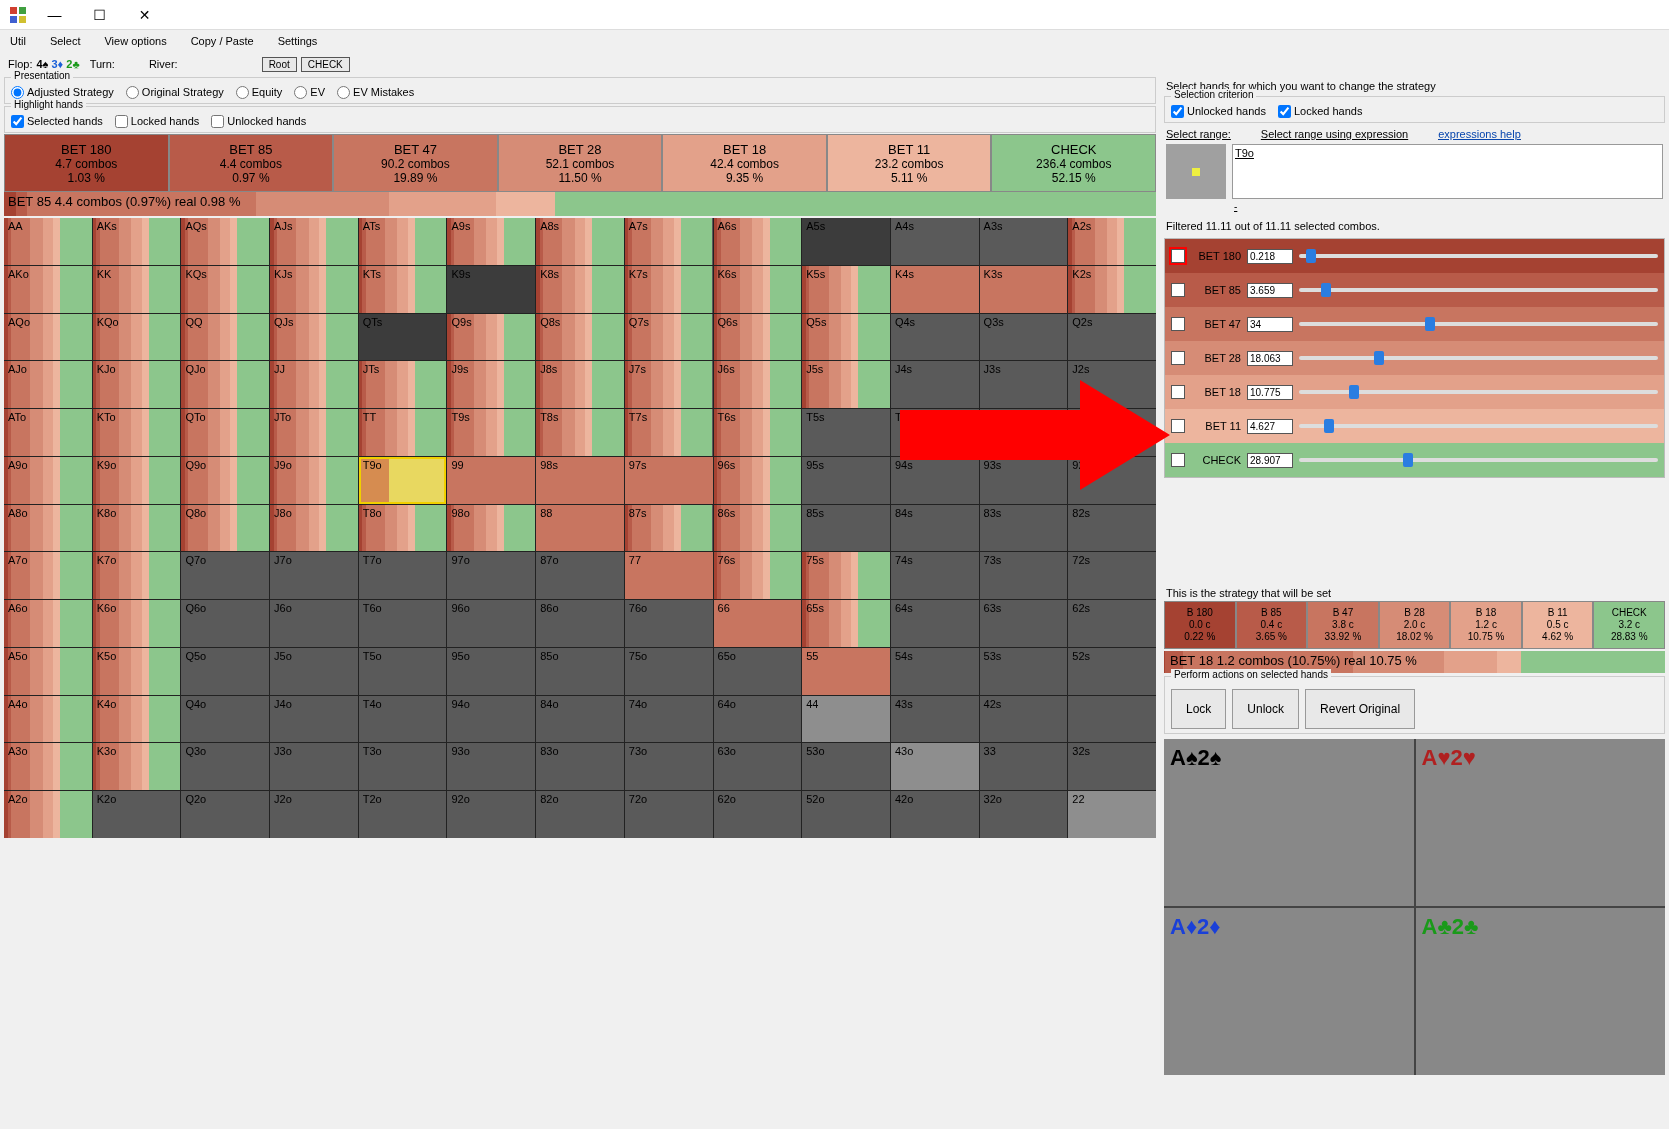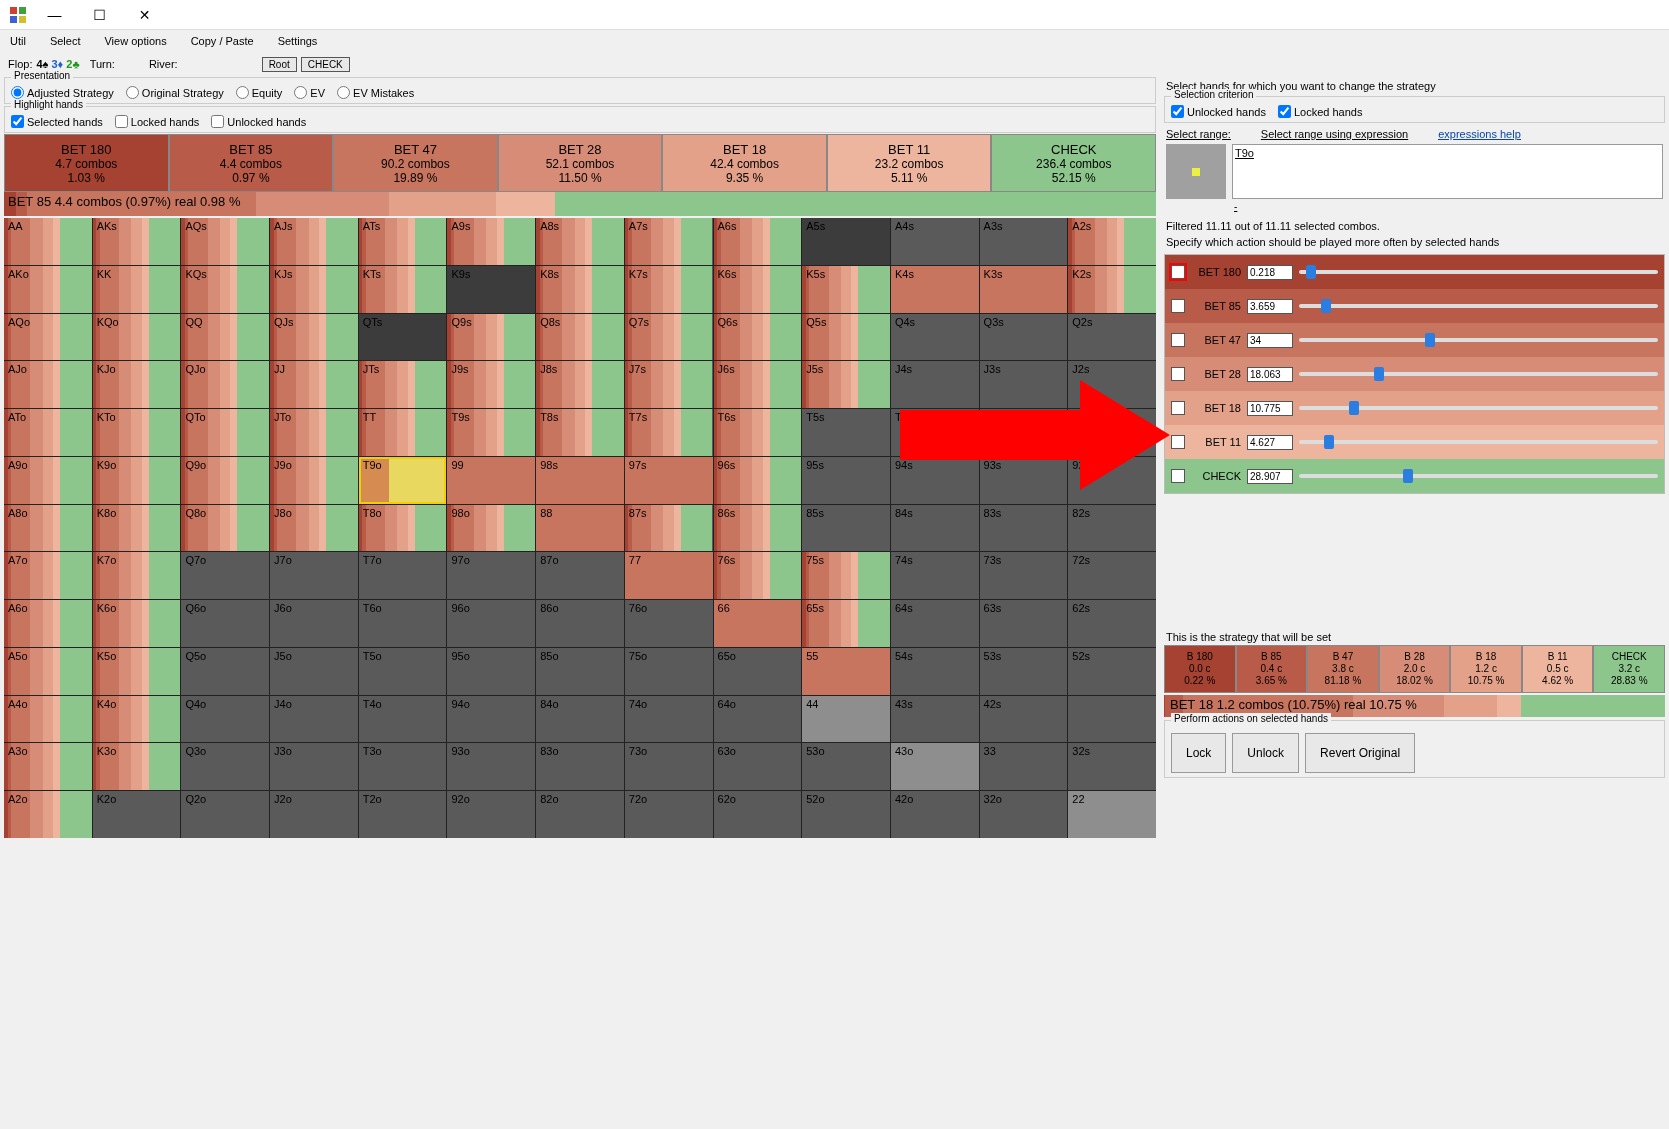--- a/index.html
+++ b/index.html
@@ -25,21 +25,21 @@
 
 
 .main { display: flex; height: 1003px; }
 .left { width: 1160px; display: flex; flex-direction: column; }
 .right { flex: 1; display: flex; flex-direction: column; background: #f0f0f0; }
 
 
 .group { border: 1px solid #ccc; margin: 1px 4px; padding: 2px 6px 4px 6px; position: relative; background: #f0f0f0; }
 .group .legend { position: absolute; top: -8px; left: 6px; background: #f0f0f0; padding: 0 3px; font-size: 10px; }
 .radios, .checks { display: flex; gap: 12px; align-items: center; margin-top: 6px; }
-.radios label, .checks label { display: flex; align-items: center; gap: 3px; font-size: 11px; }
+.radios label, .checks label { display: flex; align-items: flex-start; gap: 3px; font-size: 11px; }
 
 
 .actions-row { display: flex; height: 58px; margin: 0 4px; }
 .action-box { flex: 1; border: 1px solid #888; display: flex; flex-direction: column; align-items: center; justify-content: center; font-size: 12px; }
 .action-box .l1 { font-size: 13px; }
 .action-box .l2 { font-size: 12px; }
 .action-box .l3 { font-size: 12px; }
 
 
 .strip { height: 24px; margin: 0 4px; position: relative; background: #8cc68c; display:flex;}
@@ -1277,21 +1277,20 @@
           <div class="sw">
               <div class="dot"></div>
             </div>
           <textarea style="">T9o</textarea>
         </div>
         <div style="font-size:10px; margin-top:2px; margin-left:68px;">-</div>
       </div>
     </div>
 
     <div class="sect">Filtered 11.11 out of 11.11 selected combos.</div>
-    <div class="sect" style="padding-top:0;">Specify which action should be played more often by selected hands</div>
 
     <div class="sliders" id="sliders">
         <div class="slider-row c-b180">
           <div class="cb" style="outline:2px solid red;"></div>
           <div class="nm">BET 180</div>
           <input class="val" value="0.218" style="">
           <div class="track">
             <div class="thumb" style="left:2%;"></div>
           </div>
         </div>
@@ -1355,21 +1354,21 @@
           <div>0.22 %</div>
         </div>
         <div class="pv c-b85">
           <div>B 85</div>
           <div>0.4 c</div>
           <div>3.65 %</div>
         </div>
         <div class="pv c-b47">
           <div>B 47</div>
           <div>3.8 c</div>
-          <div>81.18 %</div>
+          <div>33.92 %</div>
         </div>
         <div class="pv c-b28">
           <div>B 28</div>
           <div>2.0 c</div>
           <div>18.02 %</div>
         </div>
         <div class="pv c-b18">
           <div>B 18</div>
           <div>1.2 c</div>
           <div>10.75 %</div>
@@ -1398,18 +1397,32 @@
 
     <div class="group perform">
       <span class="legend">Perform actions on selected hands</span>
       <div class="btns" style="margin-top:8px;">
         <button class="btn">Lock</button>
         <button class="btn">Unlock</button>
         <button class="btn">Revert Original</button>
       </div>
     </div>
 
+    <div class="suits" id="suits">
+        <div class="suitq">
+          <span class="t" style="color:#000">A♠2♠</span>
+        </div>
+        <div class="suitq">
+          <span class="t" style="color:#b02020">A♥2♥</span>
+        </div>
+        <div class="suitq">
+          <span class="t" style="color:#1a40d8">A♦2♦</span>
+        </div>
+        <div class="suitq">
+          <span class="t" style="color:#1a9a1a">A♣2♣</span>
+        </div>
+      </div>
   </div>
 </div>
 
 <svg class="arrow" width="280" height="120">
   <polygon points="0,35 180,35 180,5 270,60 180,115 180,85 0,85" fill="#ff0000"></polygon>
 </svg>
 
 </body></html>

